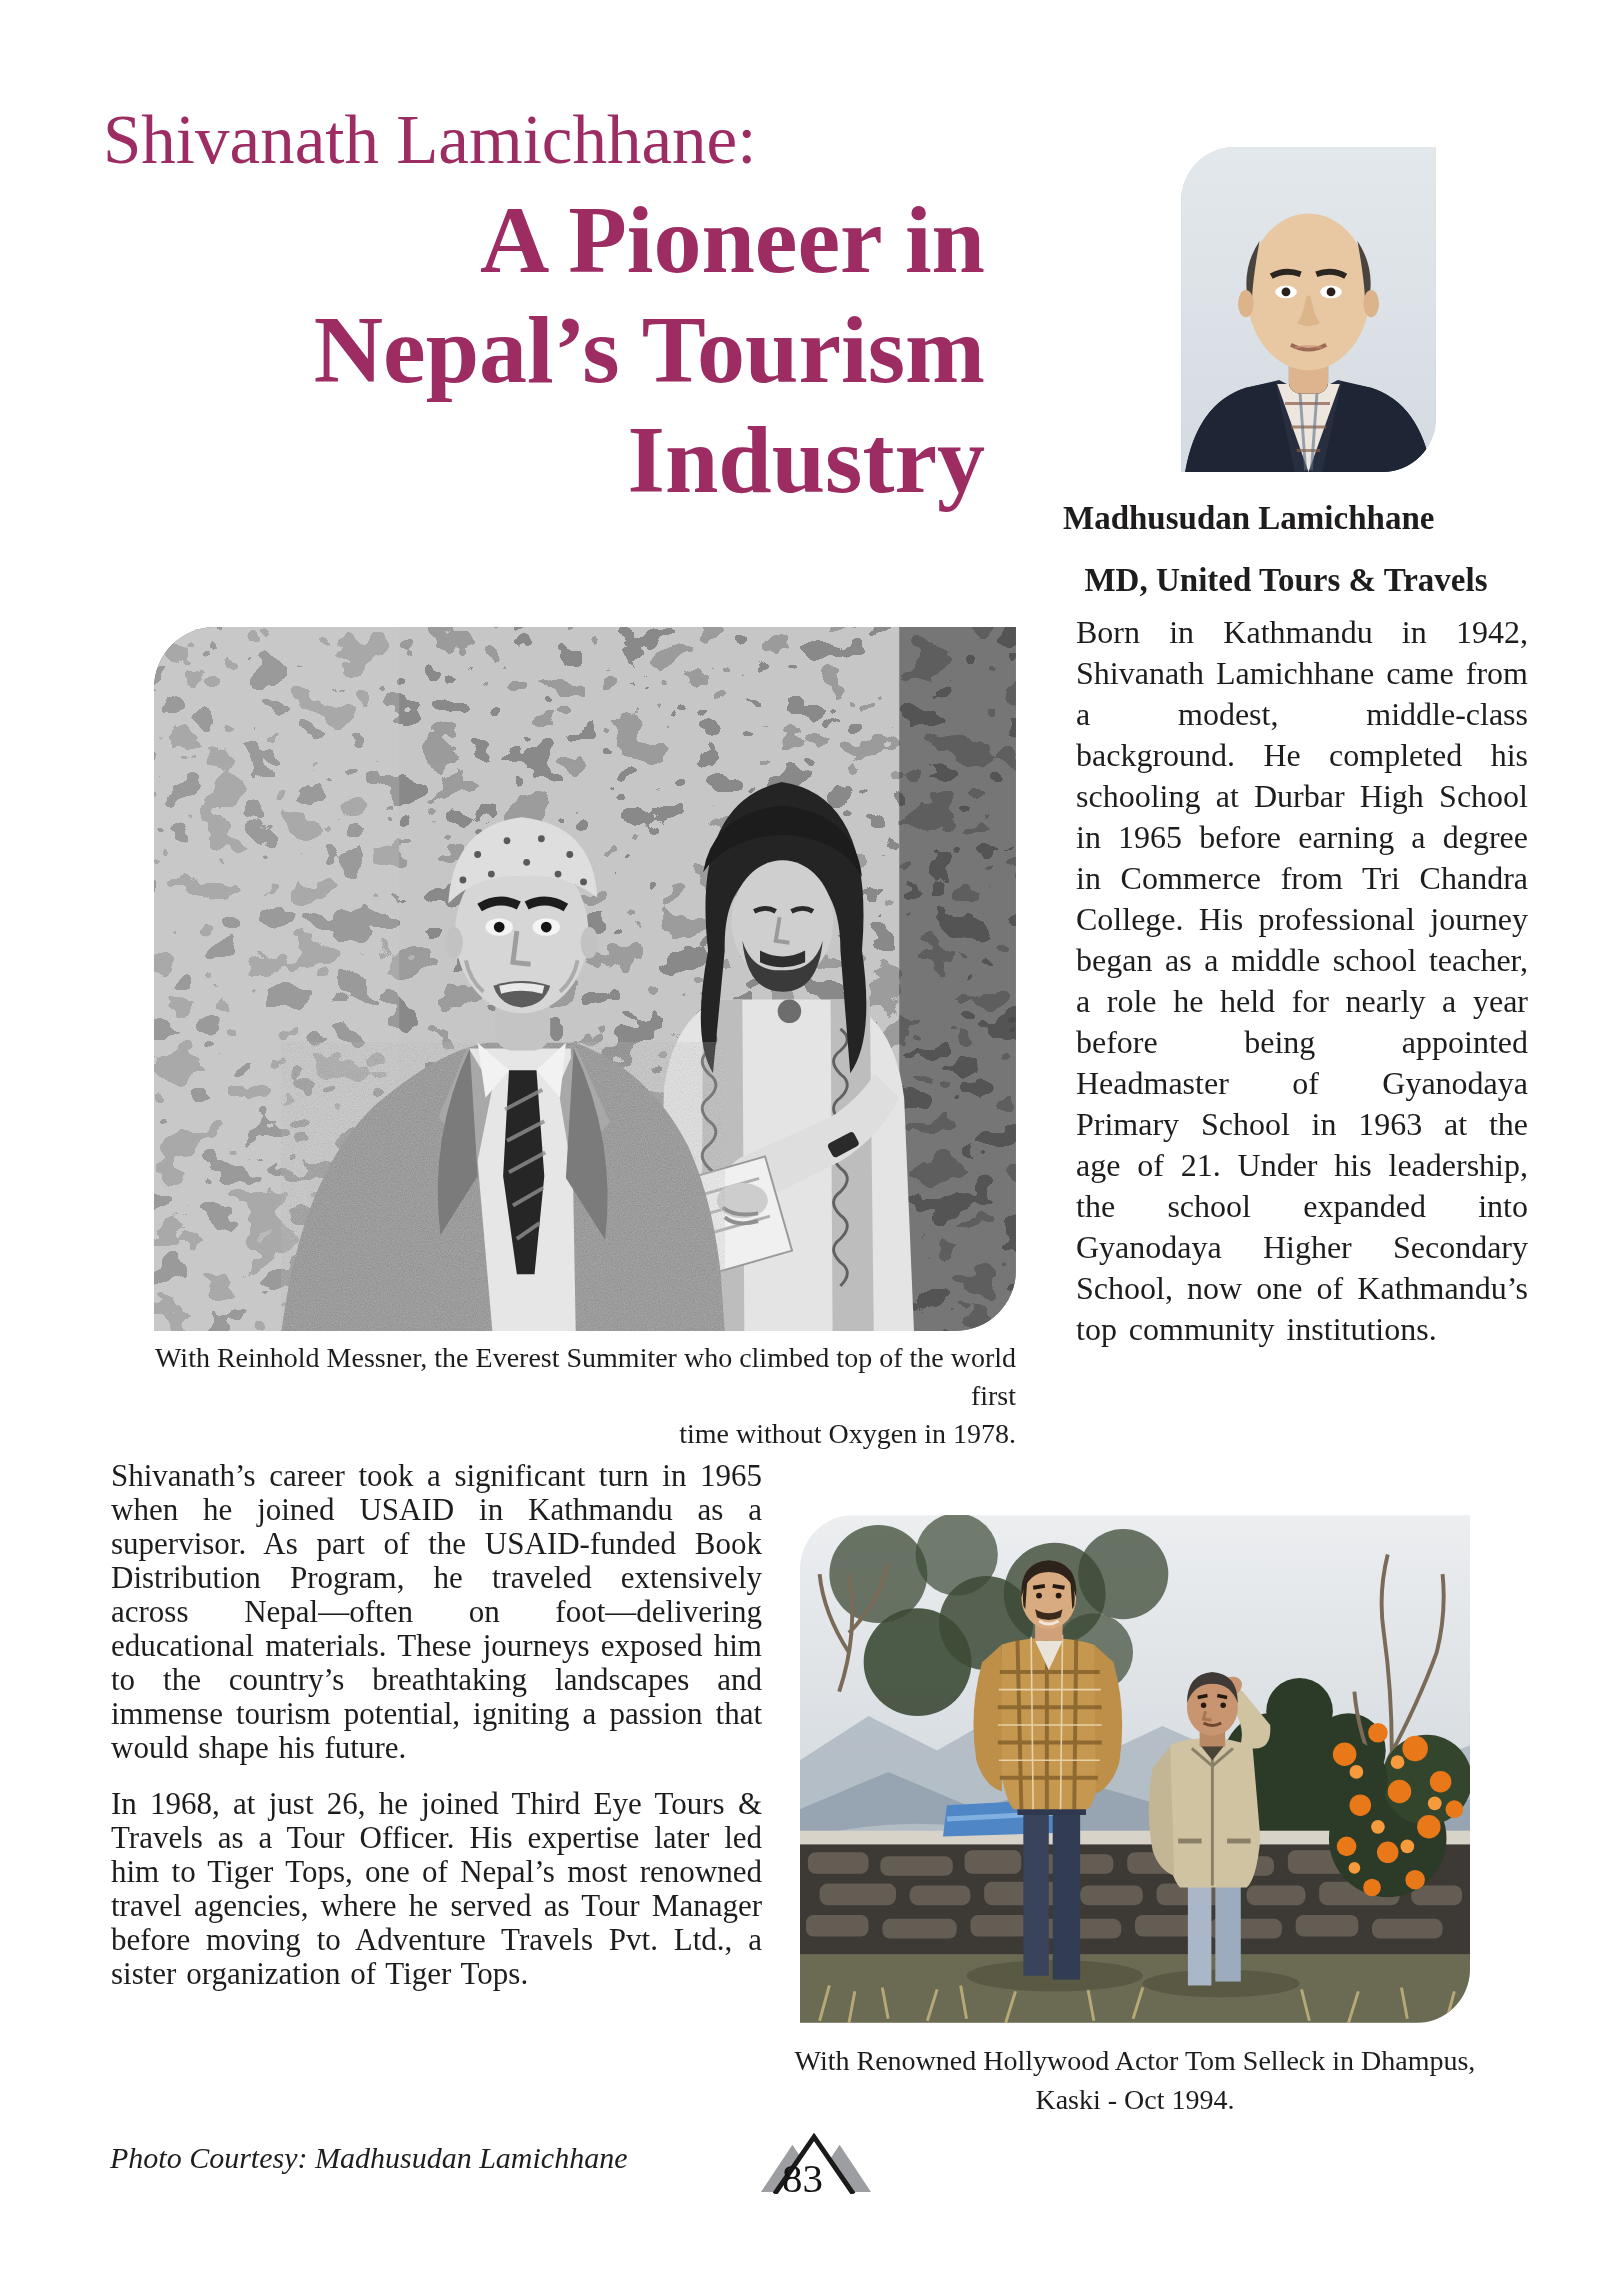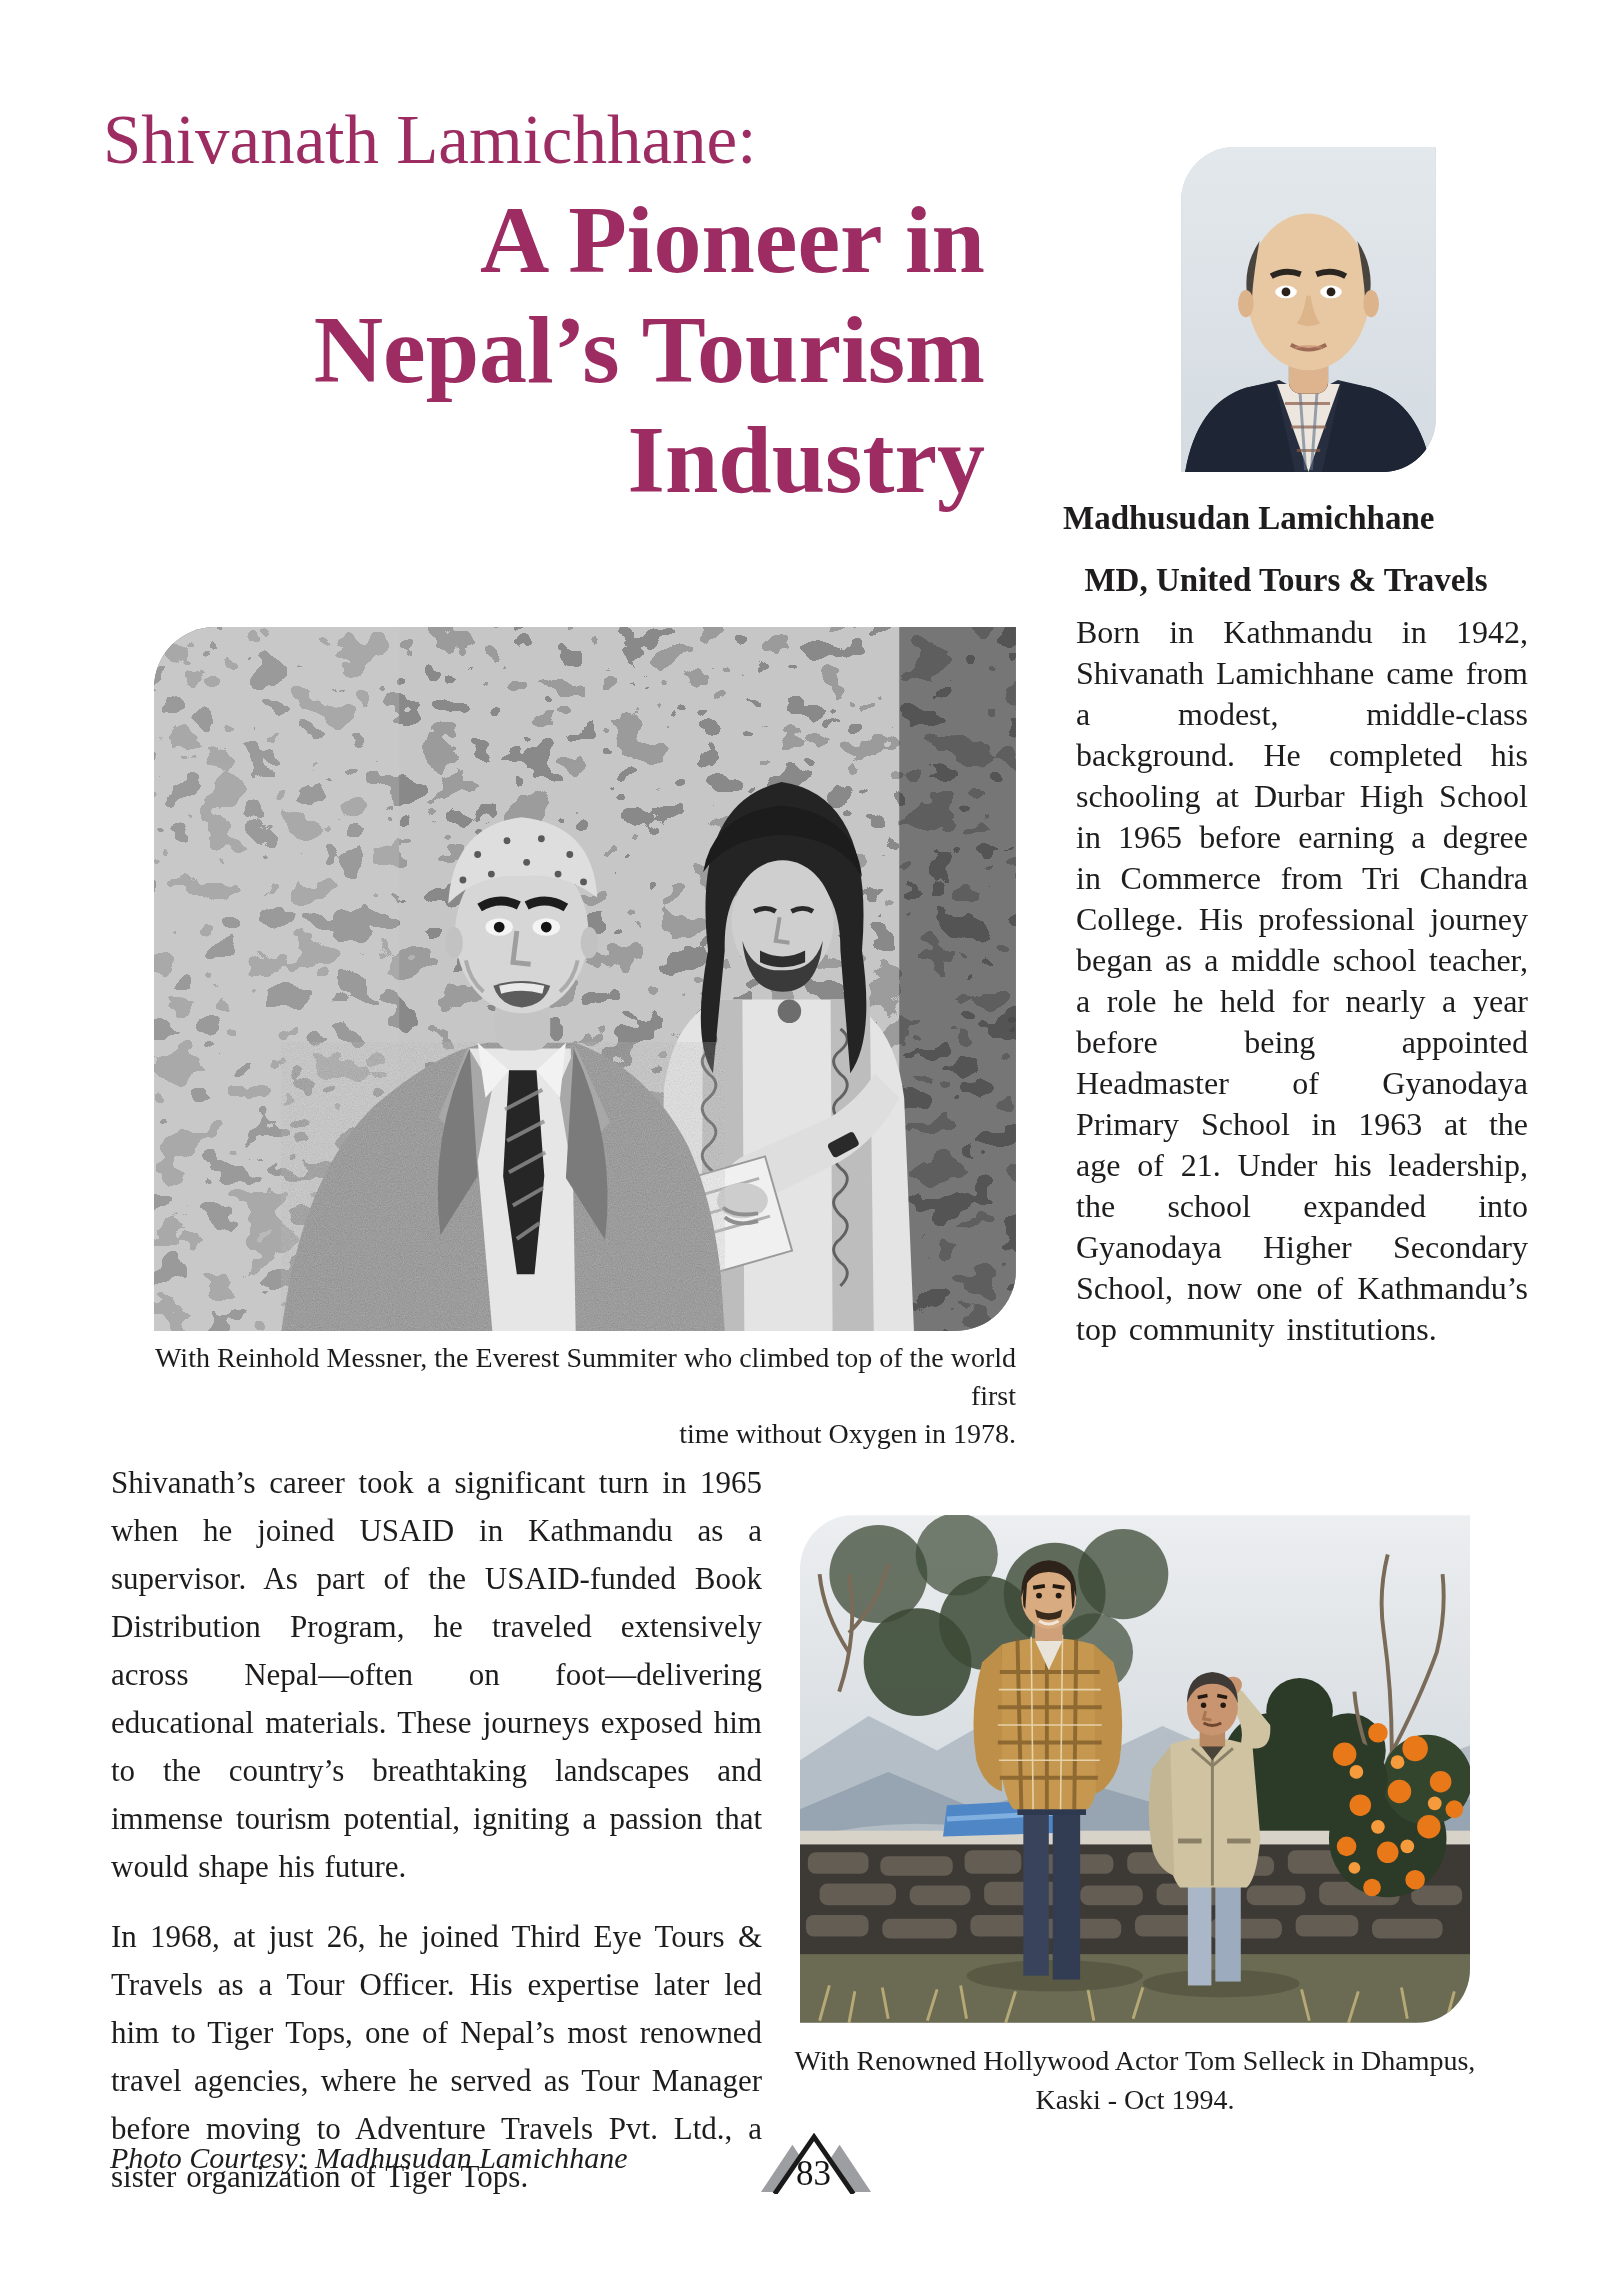--- a/index.html
+++ b/index.html
@@ -37,28 +37,28 @@
   .photo1 svg,.photo2 svg{display:block;}
   .photo1-cap{left:154px;top:1339px;width:862px;text-align:right;font-size:28px;line-height:38px;}
   .photo2-cap{left:755px;top:2041px;width:760px;text-align:center;font-size:28px;line-height:39px;}
   
   .right-col{
     left:1068px;top:604px;width:468px;
     font-size:32px;line-height:41px;text-align:justify;word-spacing:3.9px;
   }
   .left-col{
     left:103px;top:1451px;width:667px;
-    font-size:31px;line-height:48px;text-align:justify;word-spacing:2px;
+    font-size:31px;line-height:34px;text-align:justify;word-spacing:2px;
   }
   .left-col p,.right-col p{margin:8px;}
   .left-col p + p{margin-top:21.6px;}
   .credit{left:110px;top:2141px;width:686px;font-style:italic;font-size:30px;}
   
   .footer-logo{left:759px;top:2133px;width:114px;height:61px;}
-  .pagenum{left:782px;top:2154px;width:63px;text-align:center;font-size:35px;color:#141414;}
+  .pagenum{left:782px;top:2154px;width:63px;text-align:left;font-size:41px;color:#141414;}
 </style>
 </head>
 <body>
 
 <div id="page">
 
   <div class="abs kicker">Shivanath Lamichhane:</div>
   <div class="abs title-line tl2">A Pioneer in</div>
   <div class="abs title-line tl4">Industry</div>
   <div class="abs title-line tl3">Nepal’s Tourism</div>

